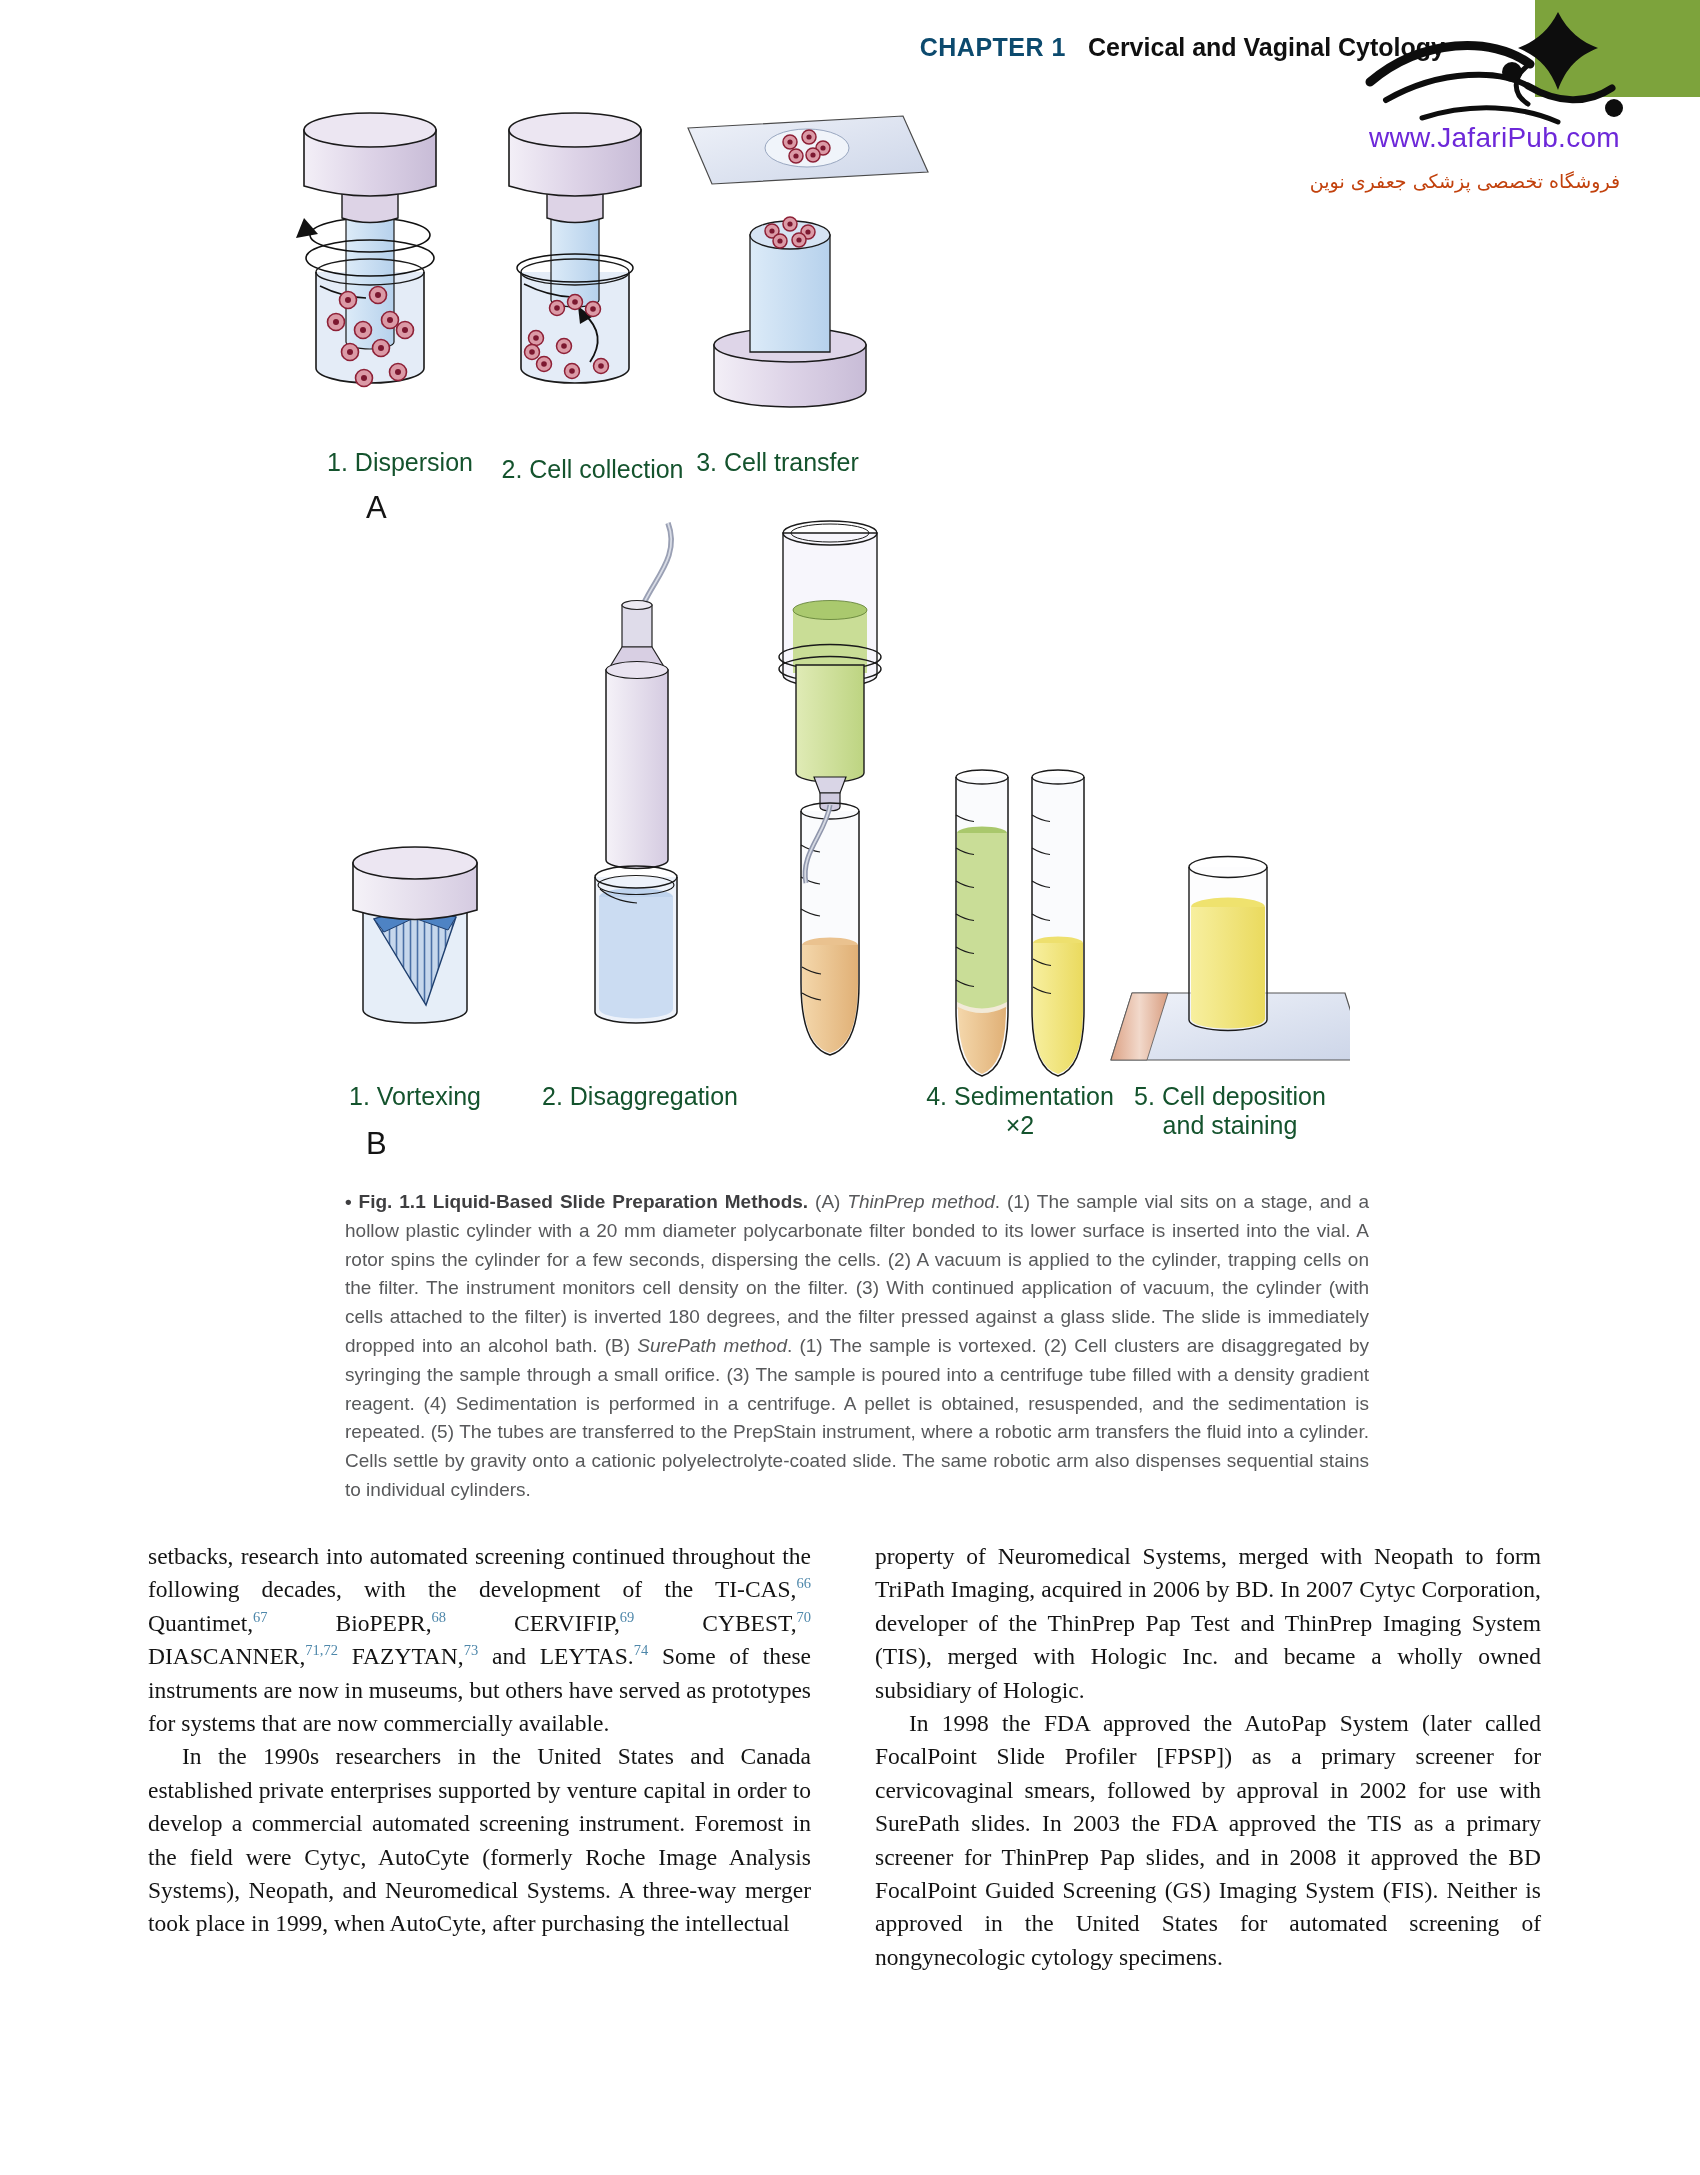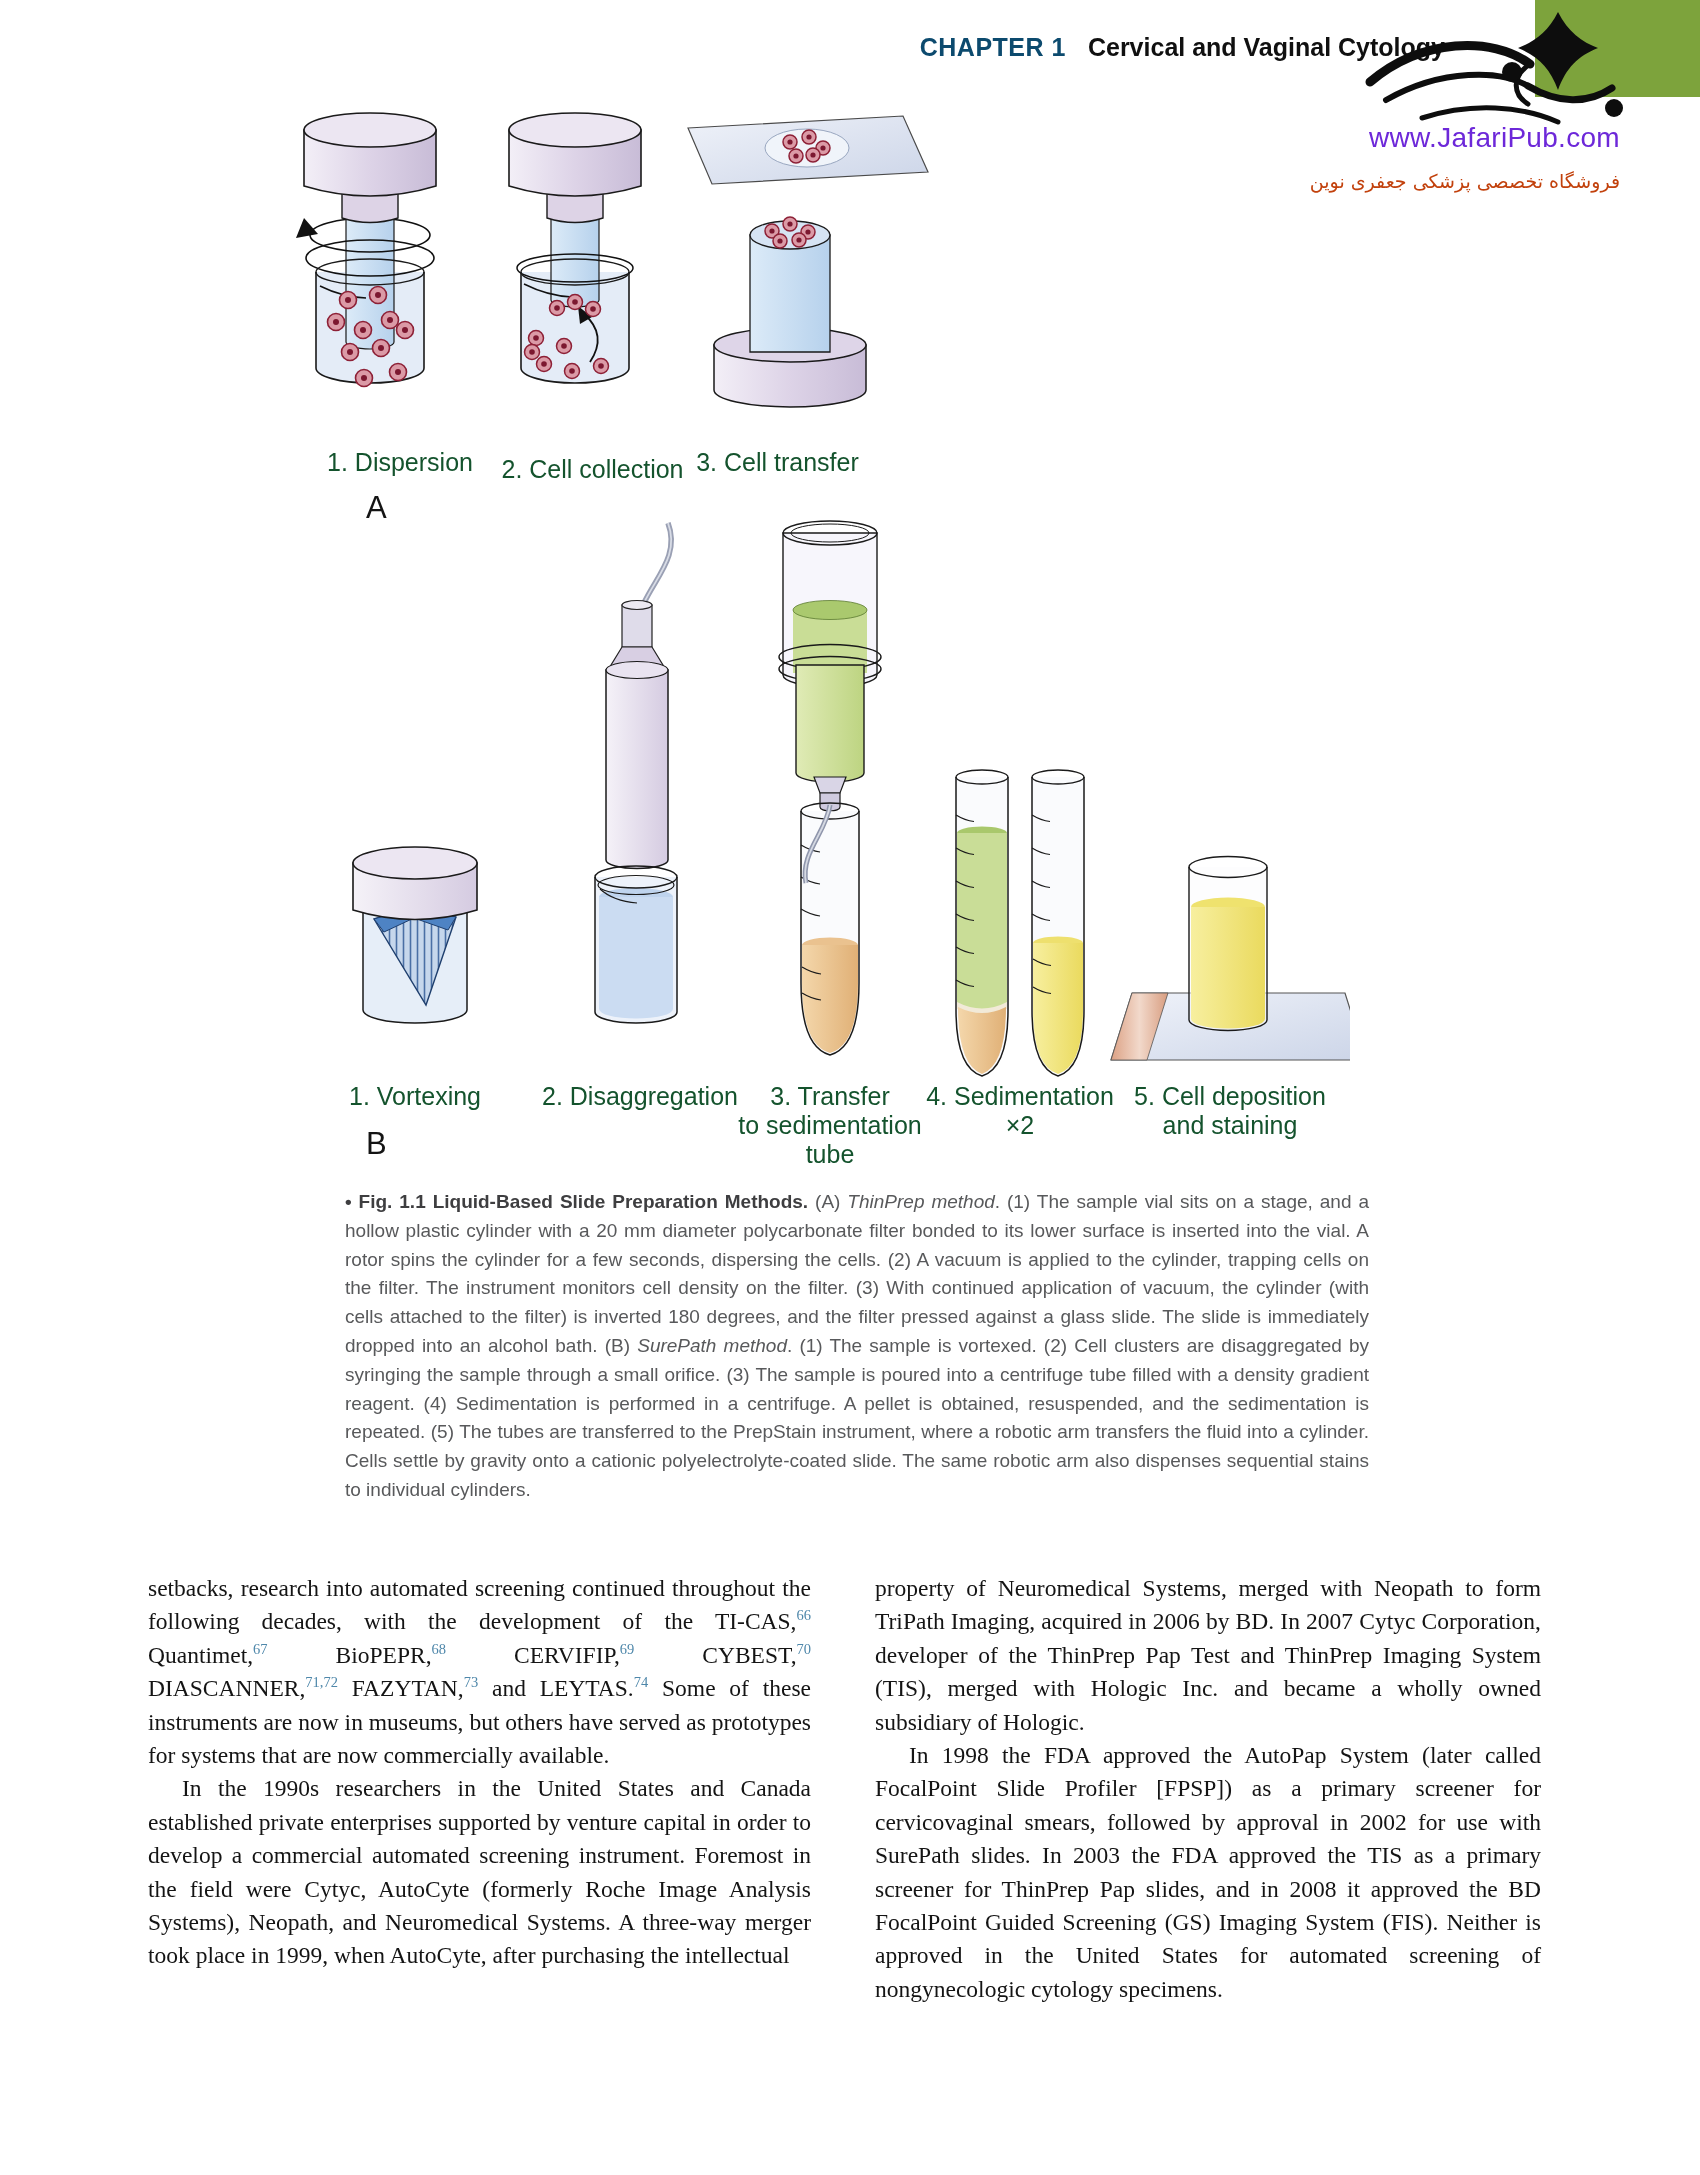--- a/index.html
+++ b/index.html
@@ -50,21 +50,21 @@
   #letterA { top:490px; } #letterB { top:1126px; }
   
   .caption {
     position:absolute; left:345px; top:1188px; width:1024px;
     font-size:19px; line-height:28.8px; color:#58595b; text-align:justify;
   }
   .caption .b { font-weight:700; color:#3e3e40; }
   .caption .i { font-style:italic; }
   
   .col {
-    position:absolute; top:1572px; width:663px; text-align:justify;
+    position:absolute; top:1540px; width:663px; text-align:justify;
     font-family:"Liberation Serif", serif; font-size:23.5px; line-height:33.4px; color:#141414;
   }
   .col-left { left:148px; } .col-right { left:875px; width:666px; }
   .col p.indent { text-indent:34px; }
   sup.ref {
     color:#4e87aa; font-size:14.5px; line-height:0; vertical-align:9px;
     font-family:"Liberation Serif", serif;
   }
 </style>
 </head>
@@ -374,25 +374,20 @@
       <ellipse cx="968" cy="352" rx="39" ry="10.5" fill="none" stroke="#1a1a1a" stroke-width="1.4"></ellipse>
     </g>
   </svg>
 
   <div class="fb-label" id="lb1">
       <div>1. Vortexing</div>
     </div>
   <div class="fb-label" id="lb2">
       <div>2. Disaggregation</div>
     </div>
-  <div class="fb-label" id="lb3">
-      <div>3. Transfer</div>
-      <div>to sedimentation</div>
-      <div>tube</div>
-    </div>
   <div class="fb-label" id="lb4">
       <div>4. Sedimentation</div>
       <div>×2</div>
     </div>
   <div class="fb-label" id="lb5">
       <div>5. Cell deposition</div>
       <div>and staining</div>
     </div>
   <div class="panel-letter" id="letterB">B</div>
 

